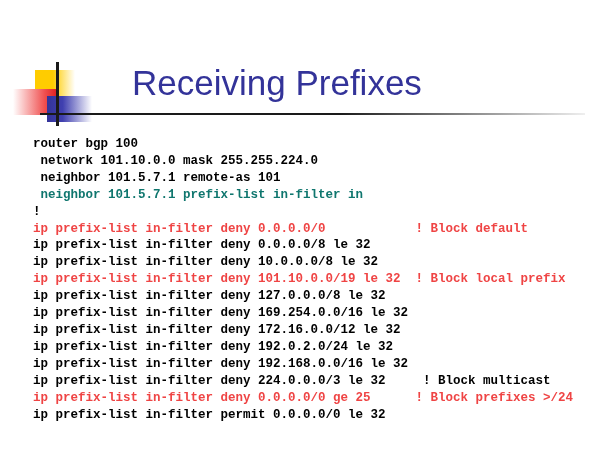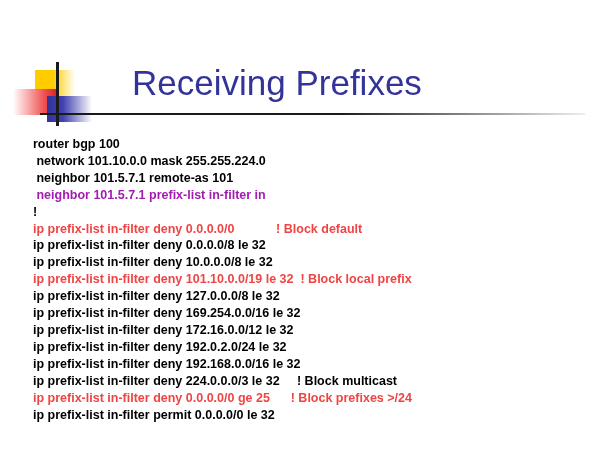--- a/index.html
+++ b/index.html
@@ -78,32 +78,32 @@
     white-space: nowrap;
     margin-left: 48px;
   }
 
   
   #config-listing {
     position: absolute;
     left: 33px;
     top: 136px;
     width: 560px;
-    font-family: Liberation Sans, sans-serif;
+    font-family: Liberation Mono, monospace;
     font-size: 12.5px;
     font-weight: bold;
     line-height: 16.9px;
     white-space: pre;
   }
   .code-line {
     white-space: pre;
     display: block;
   }
   .c-black   { color: #000000; }
-  .c-blue    { color: #a21caf; }
+  .c-blue    { color: #0f766e; }
   .c-red     { color: #ef4444; }
 </style>
 </head>
 <body>
 
 <div id="title-area">
   <div class="deco-yellow"></div>
   <div class="deco-red"></div>
   <div class="deco-blue"></div>
   <div class="deco-vline"></div>

